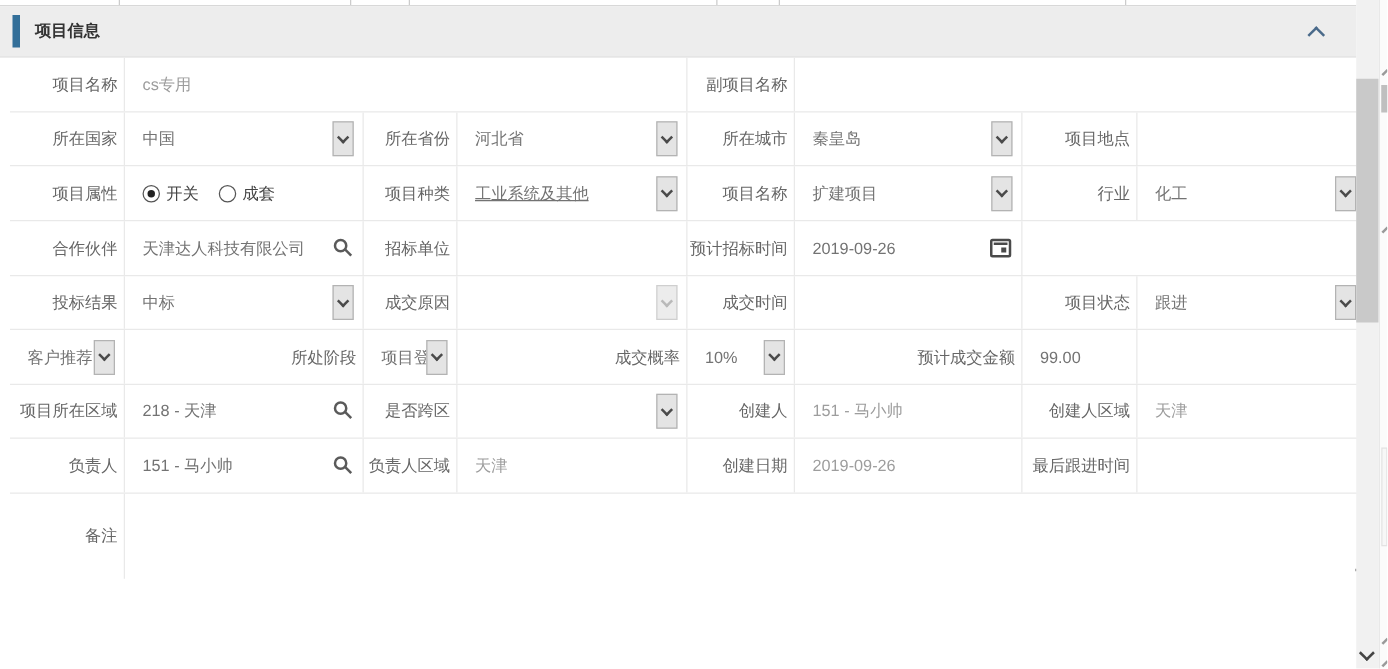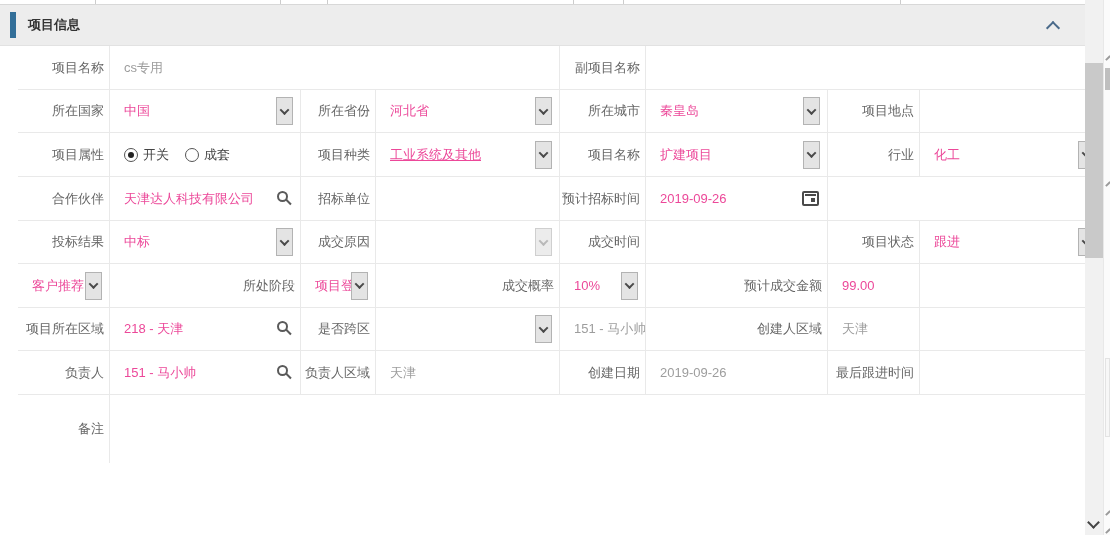--- a/index.html
+++ b/index.html
@@ -12,26 +12,26 @@
   .topstrip .vline { position:absolute; top:0; width:1px; height:4px; background:#ccc; }
 
   
   .sec-header { position:absolute; left:0; top:5px; width:1085px; height:41px; background:#ededed; border-bottom:1px solid #e2e2e2; display:flex; align-items:center; }
   .accent { width:6px; height:26px; background:#336f99; margin-left:10px; }
   .sec-title { margin-left:12px; font-weight:bold; color:#333; font-size:13px; }
   .collapse { position:absolute; right:22px; top:14px; width:20px; height:16px; cursor:pointer; }
   .collapse .chev-up { display:block; width:10px; height:10px; border-left:2px solid #4a6a8a; border-top:2px solid #4a6a8a; transform:rotate(45deg); margin:4px auto 0; }
 
   
-  .form { position:absolute; left:18px; top:46px; width:1086px; }
+  .form { position:absolute; left:8px; top:46px; width:1086px; }
   .frow { display:grid; grid-template-columns:92px 191px 75px 184px 86px 182px 92px 183px; border-bottom:1px solid #e9e9e9; }
   .cell { border-right:1px solid #e9e9e9; display:flex; align-items:center; position:relative; min-width:0; }
   .lbl { justify-content:flex-end; padding-right:5px; color:#666; text-align:right; }
   .fld { padding-left:14px; }
-  .val { color:#ec4899; white-space:nowrap; overflow:hidden; }
+  .val { color:#737373; white-space:nowrap; overflow:hidden; }
   .val.ro { color:#9d9d9d; }
   .val.ul { text-decoration:underline; }
   .sp3 { grid-column:span 3; }
   .sp7 { grid-column:span 7; }
 
   
   .selbox { position:absolute; right:7px; top:50%; transform:translateY(-50%); width:17px; height:28px; background:#e4e4e4; border:1px solid #b3b3b3; display:flex; align-items:center; justify-content:center; cursor:pointer; }
   .selbox .chev { width:7px; height:7px; border-right:2px solid #4a4a4a; border-bottom:2px solid #4a4a4a; transform:rotate(45deg) translate(-1px,-1px); }
   .selbox.dis { background:#ececec; border-color:#cfcfcf; }
   .selbox.dis .chev { border-color:#b9b9b9; }
@@ -236,20 +236,21 @@
           <span class="val">218 - 天津</span>
           <span class="mag"></span>
         </div>
       <div class="cell lbl">是否跨区</div>
       <div class="cell fld">
           <span class="val"></span>
           <span class="selbox">
             <span class="chev"></span>
           </span>
         </div>
+      <div class="cell lbl">创建人</div>
       <div class="cell fld">
           <span class="val ro">151 - 马小帅</span>
         </div>
       <div class="cell lbl">创建人区域</div>
       <div class="cell fld">
           <span class="val ro">天津</span>
         </div>
     </div>
 
     <div class="frow" style="height:44px">

